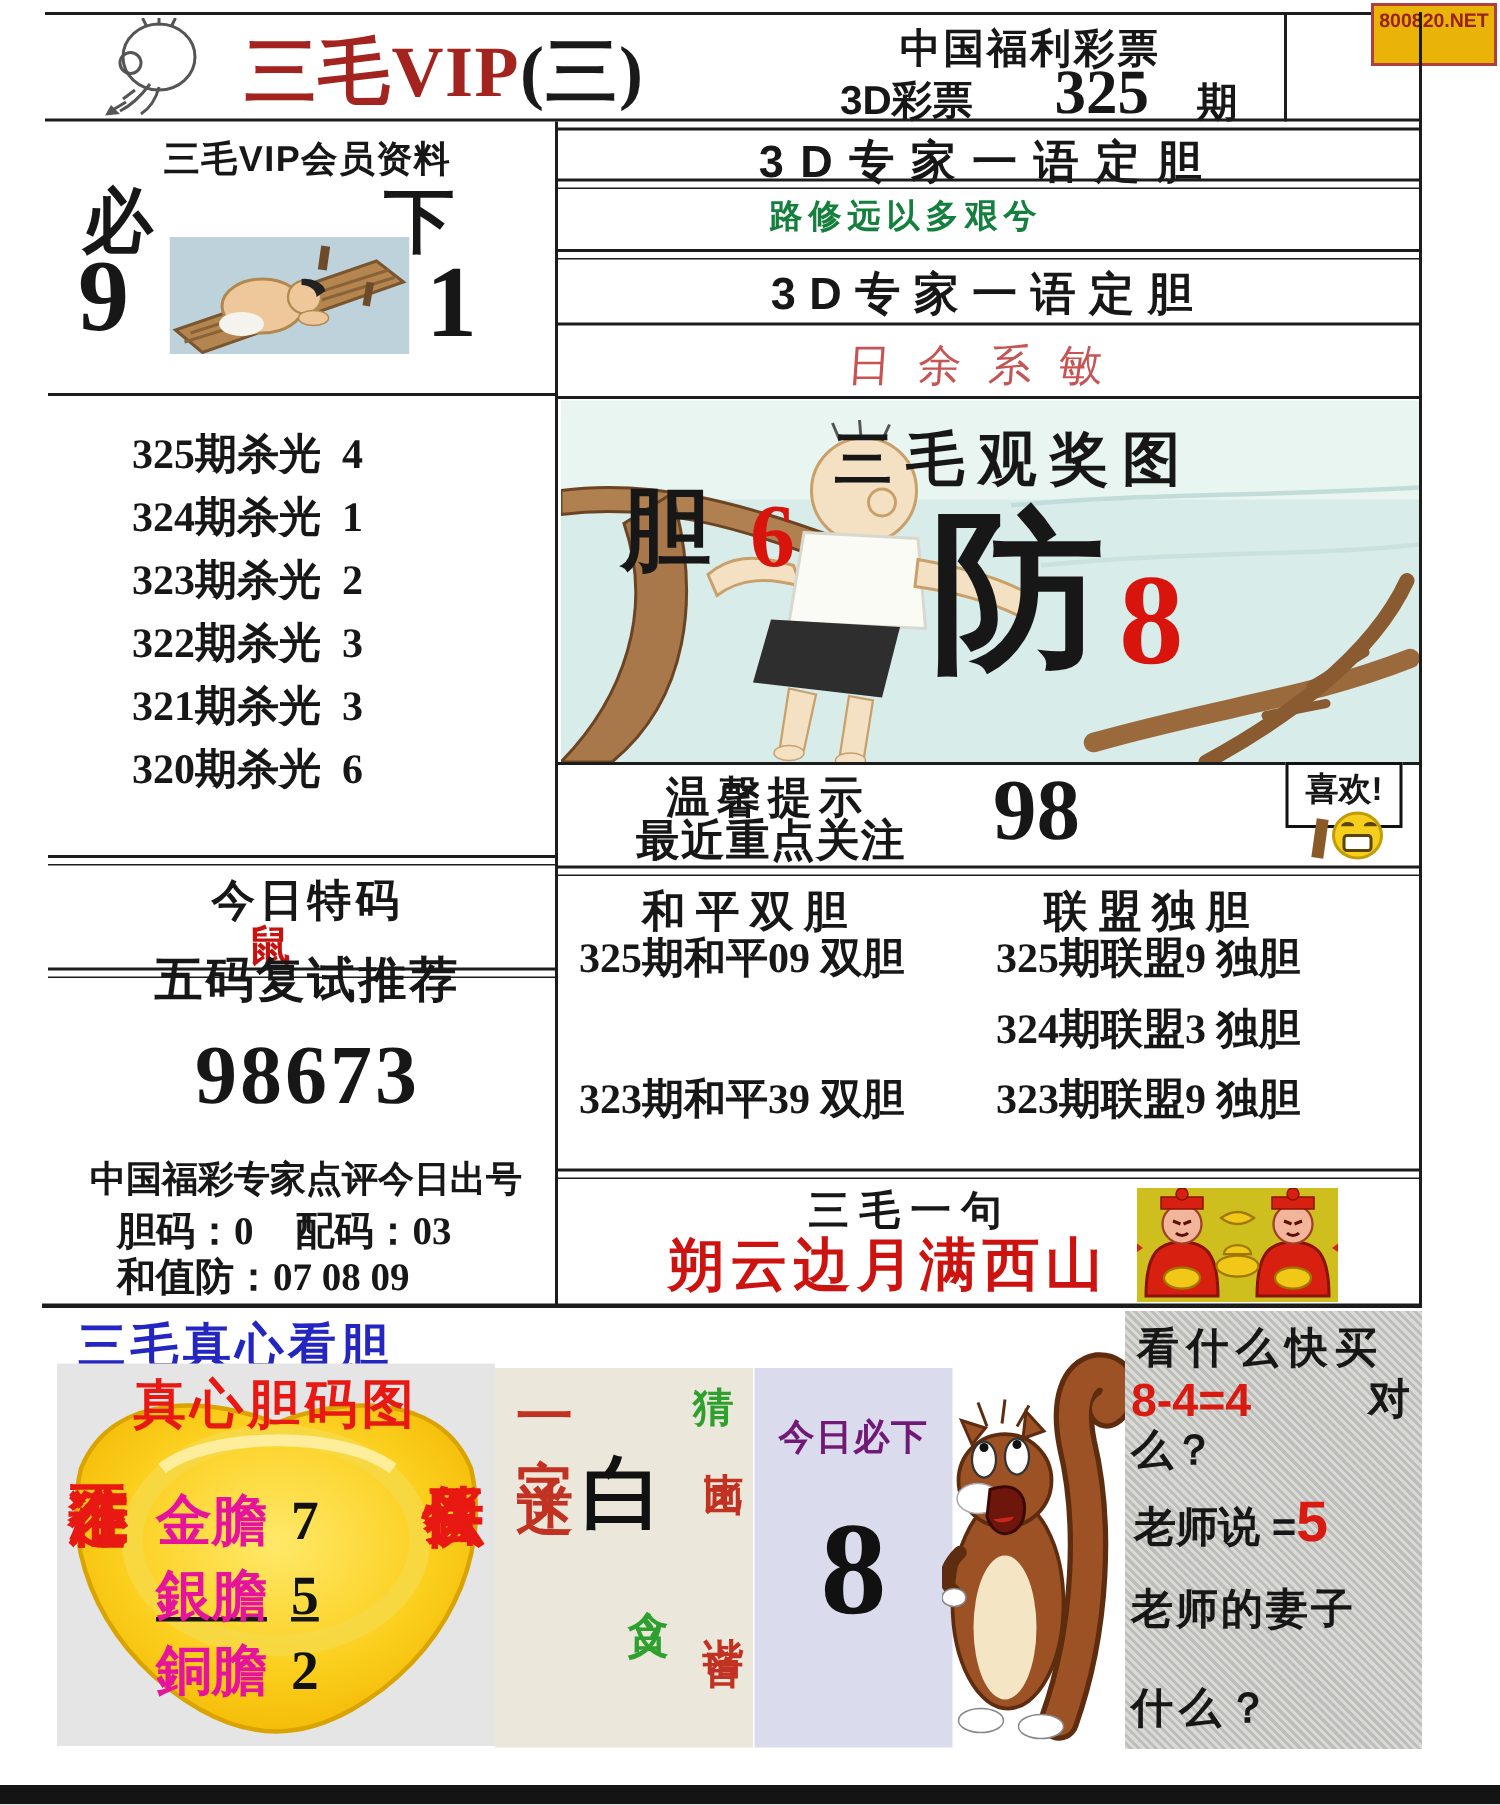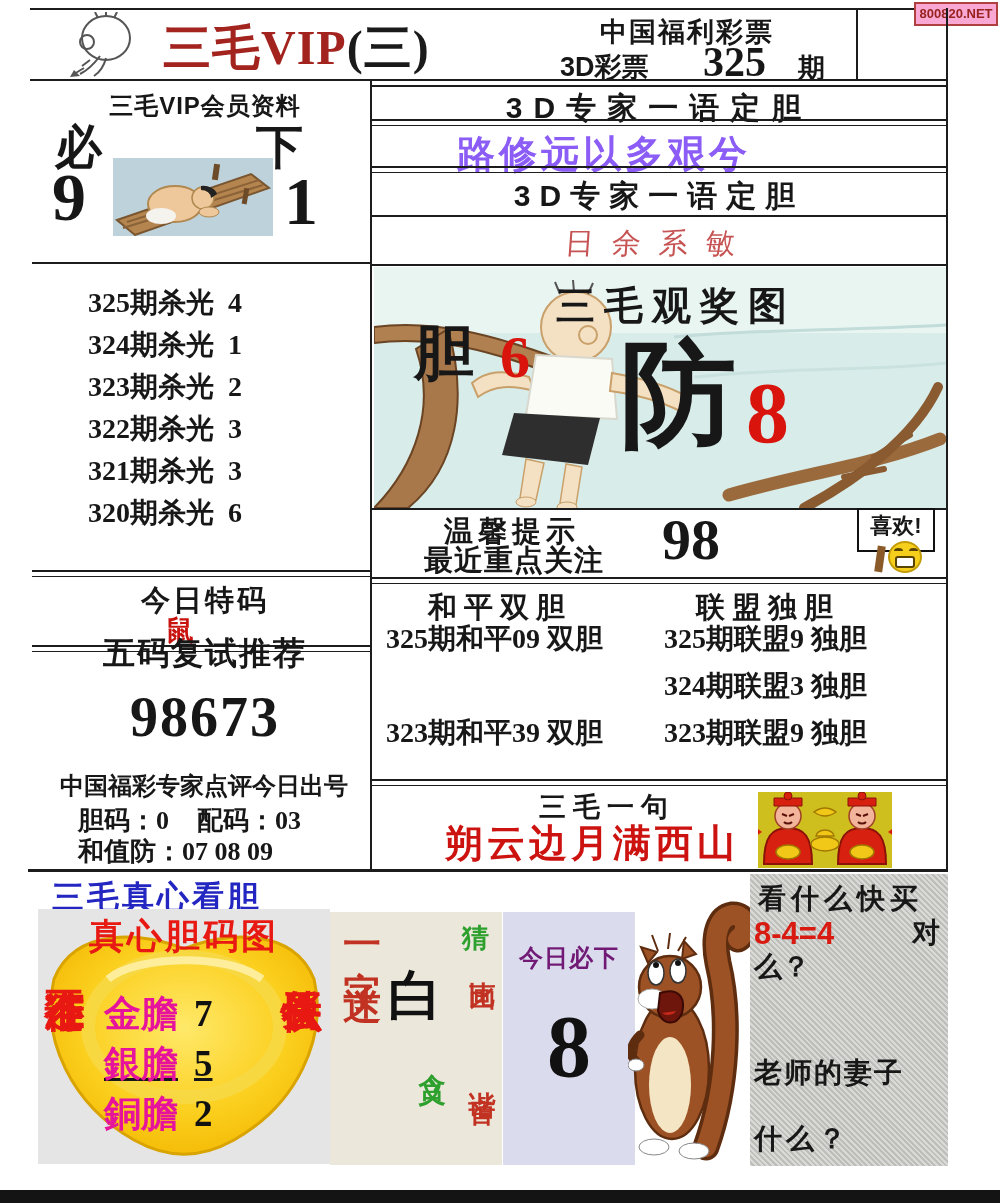--- a/index.html
+++ b/index.html
@@ -20,21 +20,21 @@
   .emoji .eye { position:absolute; top:5px; width:9px; height:6px; border-top:3px solid #5a4404; border-radius:50% 50% 0 0; }
   .gray-tex { background-color:#c9c9c5;
     background-image:repeating-linear-gradient(45deg, rgba(255,255,255,.30) 0 2px, rgba(0,0,0,.06) 2px 4px); }
 </style>
 </head>
 <body>
 
 <div id="page">
 
   <div class="hl" style="left:30px; top:8px; width:886px;"></div>
-  <div class="abs ctr" style="left:914px; top:2px; width:84px; height:24px; border:2px solid #b04040; background:#f9a8d4; color:#98221e; font-size:13px; font-weight:bold; line-height:20px;">800820.NET</div>
+  <div class="abs ctr" style="left:914px; top:2px; width:84px; height:42px; border:2px solid #b04040; background:#eab308; color:#98221e; font-size:13px; font-weight:bold; line-height:20px;">800820.NET</div>
   <div class="vl" style="left:946px; top:8px; height:862px;"></div>
 
   <svg class="abs" style="left:60px; top:12px;" width="88" height="66" viewBox="0 0 88 66">
     <ellipse cx="46" cy="26" rx="24" ry="22" fill="none" stroke="#555" stroke-width="2"></ellipse>
     <circle cx="27" cy="30" r="7" fill="none" stroke="#555" stroke-width="2"></circle>
     <path d="M38,6 l-3,-6 M46,5 l0,-6 M54,6 l3,-6" stroke="#555" stroke-width="2" fill="none"></path>
     <path d="M40,44 C34,52 28,58 20,62 M46,46 C44,54 40,60 34,64" stroke="#555" stroke-width="2" fill="none"></path>
     <path d="M30,48 l-8,6 M24,56 l-10,6" stroke="#555" stroke-width="2" fill="none"></path>
     <path d="M14,58 l6,6 l-10,1 z" fill="#555"></path>
   </svg>
@@ -99,21 +99,21 @@
   </div>
   <div class="abs serif b" style="left:78px; top:834px; font-size:26px;">
     <span>和值防：</span><span>07 08 09</span>
   </div>
 
   <div class="hl" style="left:372px; top:85px; width:574px;"></div>
   <div class="abs b ctr" style="left:372px; top:88px; width:574px; font-size:30px; letter-spacing:11px;">3D专家一语定胆</div>
   <div class="hl" style="left:372px; top:119px; width:574px;"></div>
   <div class="hl" style="left:372px; top:125px; width:574px; height:1px;"></div>
 
-  <div class="abs b ctr" style="left:372px; top:129px; width:464px; font-size:38px; letter-spacing:4px; color:#8b5cf6;">路修远以多艰兮</div>
+  <div class="abs b ctr" style="left:372px; top:129px; width:464px; font-size:22px; letter-spacing:4px; color:#15803d;">路修远以多艰兮</div>
   <div class="hl" style="left:372px; top:166px; width:574px;"></div>
   <div class="hl" style="left:372px; top:172px; width:574px; height:1px;"></div>
 
   <div class="abs b ctr" style="left:372px; top:176px; width:574px; font-size:30px; letter-spacing:9px;">3D专家一语定胆</div>
   <div class="hl" style="left:372px; top:215px; width:574px;"></div>
 
   <div class="abs ctr" style="left:372px; top:224px; width:574px; font-size:29px; letter-spacing:18px; color:#c75454; transform:skewX(-4deg);">日余系敏</div>
   <div class="hl" style="left:372px; top:264px; width:574px;"></div>
 
   <div class="panel" style="left:374px; top:267px; width:572px; height:241px;">
@@ -256,19 +256,20 @@
     <path d="M34,120 a8,5 0 0 0 14,-2" fill="#c8281c"></path>
     <ellipse cx="26" cy="254" rx="15" ry="8" fill="#fff" stroke="#888"></ellipse>
     <ellipse cx="66" cy="258" rx="15" ry="8" fill="#fff" stroke="#888"></ellipse>
   </svg>
 
   <div class="panel gray-tex" style="left:750px; top:874px; width:198px; height:292px;">
     <div class="abs b" style="left:8px; top:6px; font-size:28px; letter-spacing:5px;">看什么快买</div>
     <div class="abs b" style="left:4px; top:42px; font-size:31px; color:#d81a10;">8-4=4</div>
     <div class="abs b" style="right:8px; top:40px; font-size:28px;">对</div>
     <div class="abs b" style="left:4px; top:74px; font-size:28px;">么？</div>
+    <div class="abs b" style="left:6px; top:120px; font-size:28px;"><span>老师说 =</span><span style="font-size:38px; color:#d81a10;">5</span></div>
     <div class="abs b" style="left:4px; top:180px; font-size:28px; letter-spacing:2px;">老师的妻子</div>
     <div class="abs b" style="left:4px; top:246px; font-size:28px; letter-spacing:4px;">什么？</div>
   </div>
 
   <div class="abs" style="left:0; top:1190px; width:1000px; height:13px; background:#141414;"></div>
 
 </div>
 
 </body></html>

